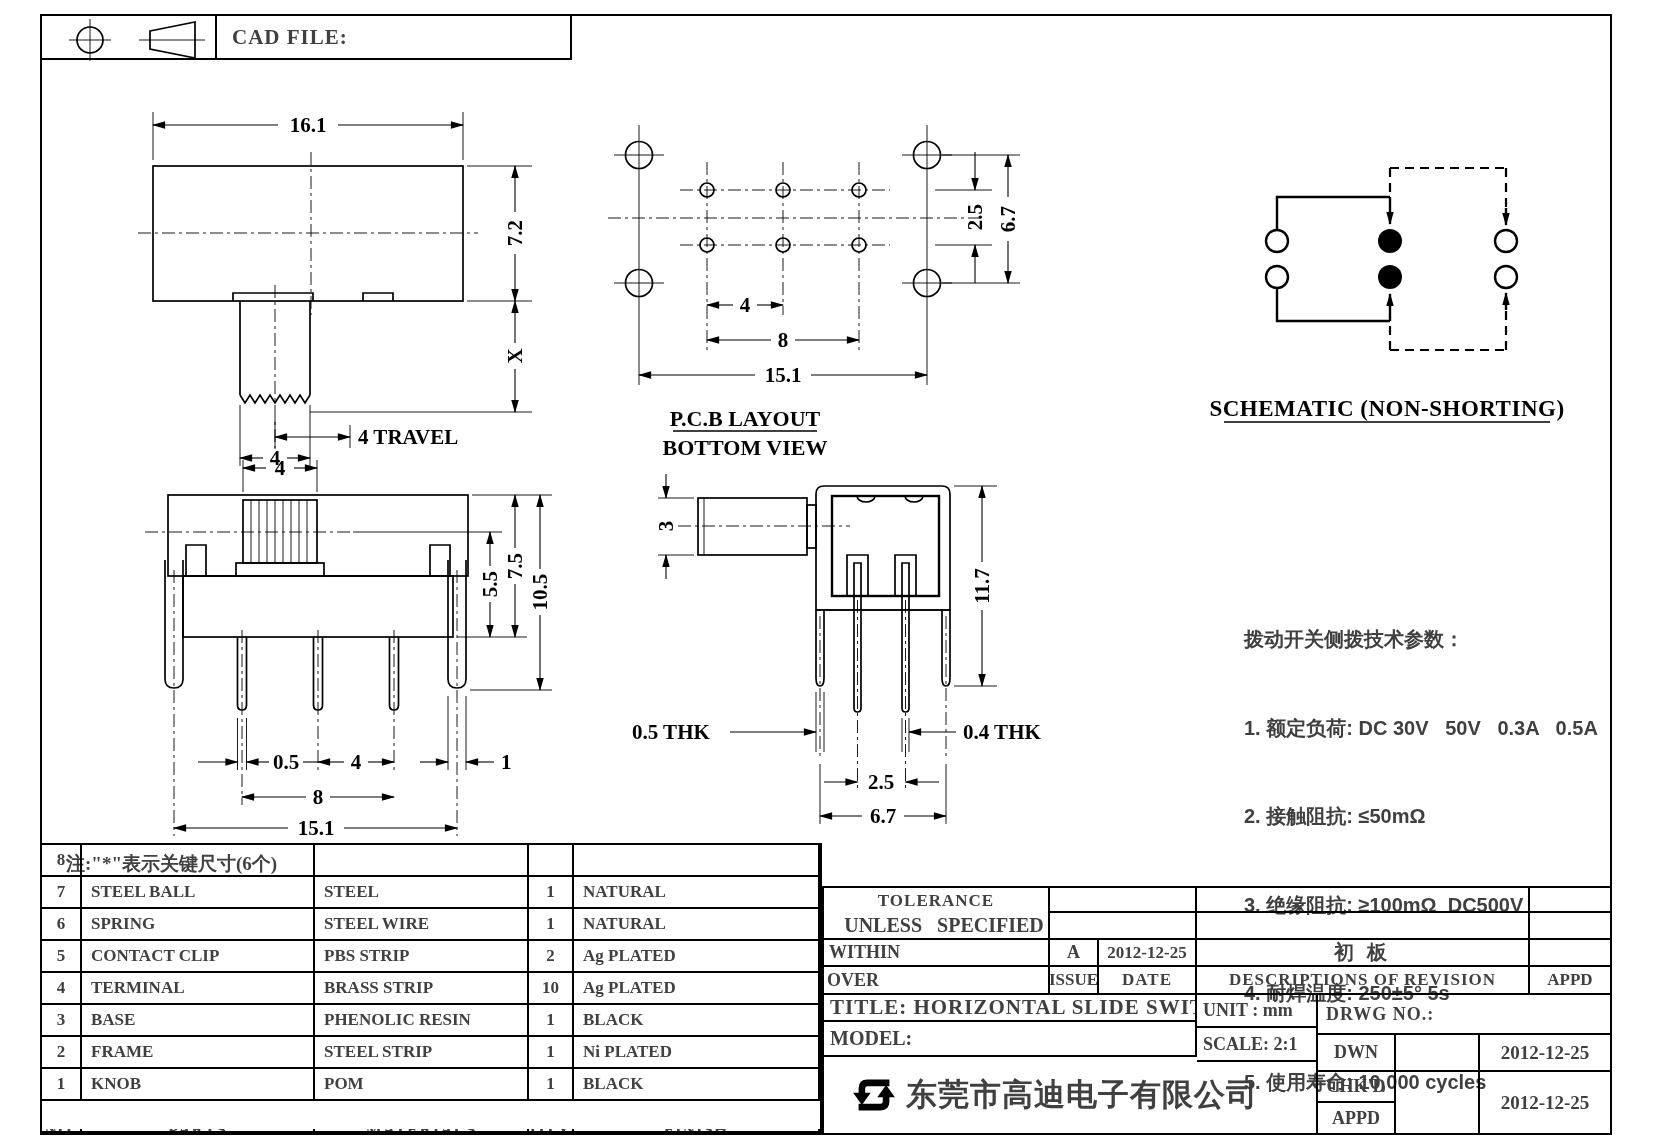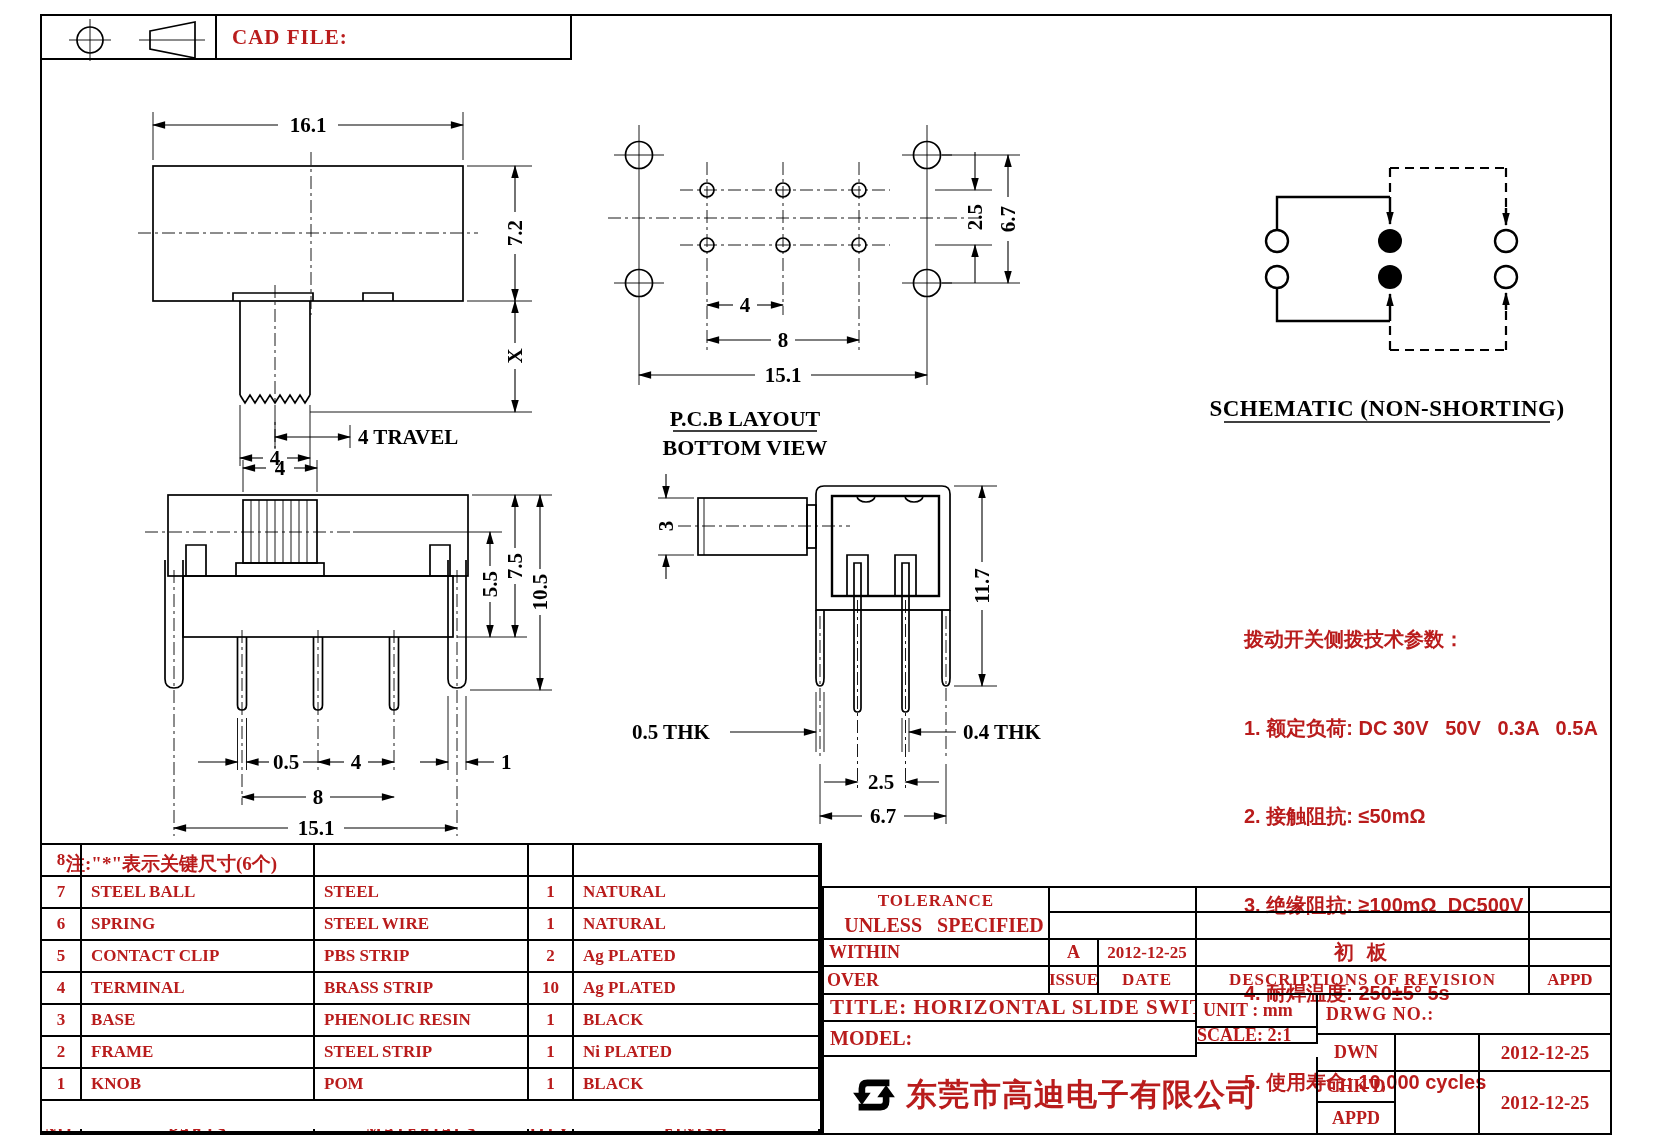--- a/index.html
+++ b/index.html
@@ -1,16 +1,16 @@
 <!DOCTYPE html>
 <html><head>
 <meta charset="utf-8">
 <style>
   html,body{margin:0;padding:0;background:#f6f6f4;}
-  #sheet{position:relative;width:1653px;height:1139px;background:#ffffff;font-family:"Liberation Serif",serif;color:#b91c1c;overflow:hidden;}
+  #sheet{position:relative;width:1653px;height:1139px;background:#ffffff;font-family:"Liberation Serif",serif;color:#404040;overflow:hidden;}
   .abs{position:absolute;}
   
   svg{overflow:visible;}
   svg text{font-family:"Liberation Serif",serif;font-weight:bold;fill:#000;}
   .ol{stroke:#000;stroke-width:1.7;fill:none;}
   .ol2{stroke:#000;stroke-width:2.4;fill:none;}
   .dim{stroke:#000;stroke-width:1.1;fill:none;}
   .thin{stroke:#000;stroke-width:0.9;fill:none;}
   .cl{stroke:#000;stroke-width:0.9;fill:none;stroke-dasharray:13 4 3 4;}
   .dsh{stroke:#000;stroke-width:2.2;fill:none;stroke-dasharray:9 6;}
@@ -416,21 +416,21 @@
     <div class="tb" style="left:706px;top:52px;width:80px;height:27px;border-right:none;"></div>
     <div class="tb" style="left:0;top:79px;width:226px;height:28px;padding-left:3px;font-size:18px;">OVER</div>
     <div class="tb tbc" style="left:226px;top:79px;width:49px;height:28px;font-size:17px;">ISSUE</div>
     <div class="tb tbc" style="left:275px;top:79px;width:98px;height:28px;font-size:17px;letter-spacing:1px;">DATE</div>
     <div class="tb tbc" style="left:373px;top:79px;width:333px;height:28px;font-size:17px;letter-spacing:1px;">DESCRIPTIONS OF REVISION</div>
     <div class="tb tbc" style="left:706px;top:79px;width:80px;height:28px;border-right:none;font-size:17px;">APPD</div>
 
     <div class="tb" style="left:0;top:107px;width:373px;height:27px;padding-left:6px;font-size:21px;letter-spacing:1px;">TITLE: HORIZONTAL SLIDE SWITCH</div>
     <div class="tb" style="left:0;top:134px;width:373px;height:35px;padding-left:6px;font-size:20px;">MODEL:</div>
     <div class="tb" style="left:373px;top:107px;width:121px;height:33px;padding-left:6px;font-size:18px;">UNIT : mm</div>
-    <div class="tb" style="left:373px;top:140px;width:121px;height:16px;font-size:18px;">SCALE: 2:1</div>
+    <div class="tb" style="left:373px;top:140px;width:121px;height:34px;padding-left:6px;font-size:18px;">SCALE: 2:1</div>
 
     <div class="tb" style="left:0;top:169px;width:494px;height:76px;border-bottom:none;padding-left:28px;" id="company-cell">
       <svg width="44" height="44" viewBox="0 0 40 40">
         <path d="M34,6 H14 Q6,6 6,14 V18 H1 L9,29 L17,18 H12 V14 Q12,12 14,12 H34 Z" fill="#000"></path>
         <path d="M6,34 H26 Q34,34 34,26 V22 H39 L31,11 L23,22 H28 V26 Q28,28 26,28 H6 Z" fill="#000"></path>
       </svg>
       <span id="company-name">东莞市高迪电子有限公司</span>
     </div>
 
     <div class="tb" style="left:494px;top:107px;width:292px;height:40px;border-right:none;padding-left:8px;font-size:18px;letter-spacing:1px;">DRWG NO.:</div>

